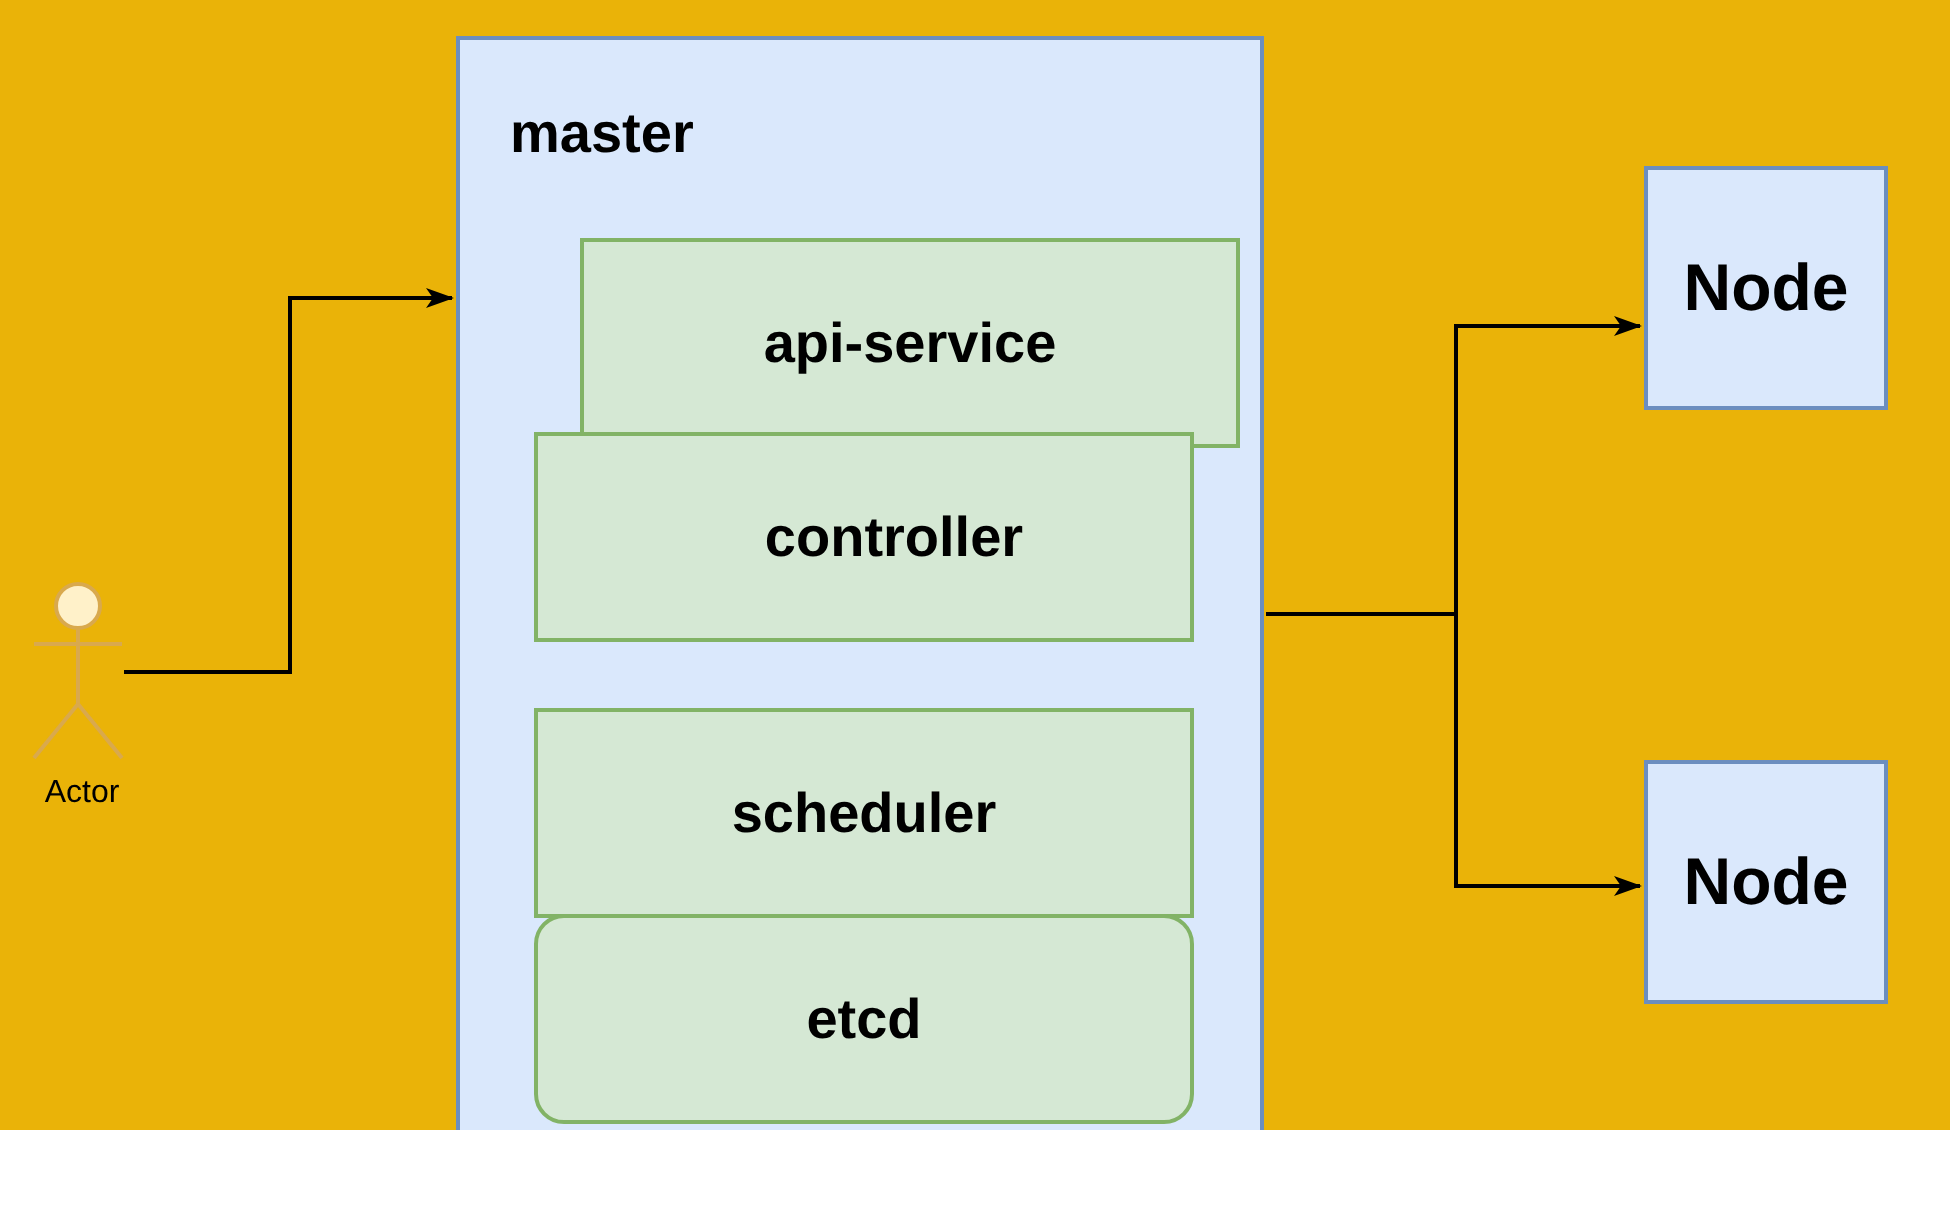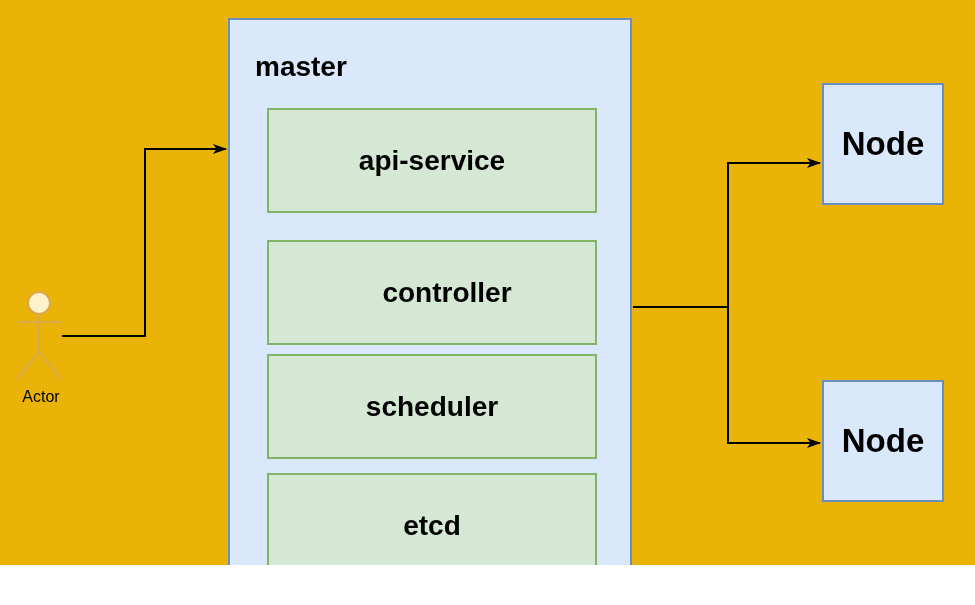--- a/index.html
+++ b/index.html
@@ -52,24 +52,24 @@
     background: #d5e8d4;
     border: 2px solid #82b366;
     box-sizing: border-box;
     display: flex;
     align-items: center;
     justify-content: center;
     font-size: 28px;
     font-weight: 700;
     color: #000000;
   }
-  .c1 { top: 88px; }
-  .c2 { top: 220px; padding-left: 30px; }
+  .c1 { top: 99px; margin-left: 23px; }
+  .c2 { top: 196px; padding-left: 30px; }
   .c3 { top: 334px; }
-  .c4 { top: 453px; }
+  .c4 { top: 437px; border-radius: 15px; }
   .node {
     position: absolute;
     left: 822px;
     width: 122px;
     height: 122px;
     background: #dae8fc;
     border: 2px solid #6c8ebf;
     box-sizing: border-box;
     display: flex;
     align-items: center;

